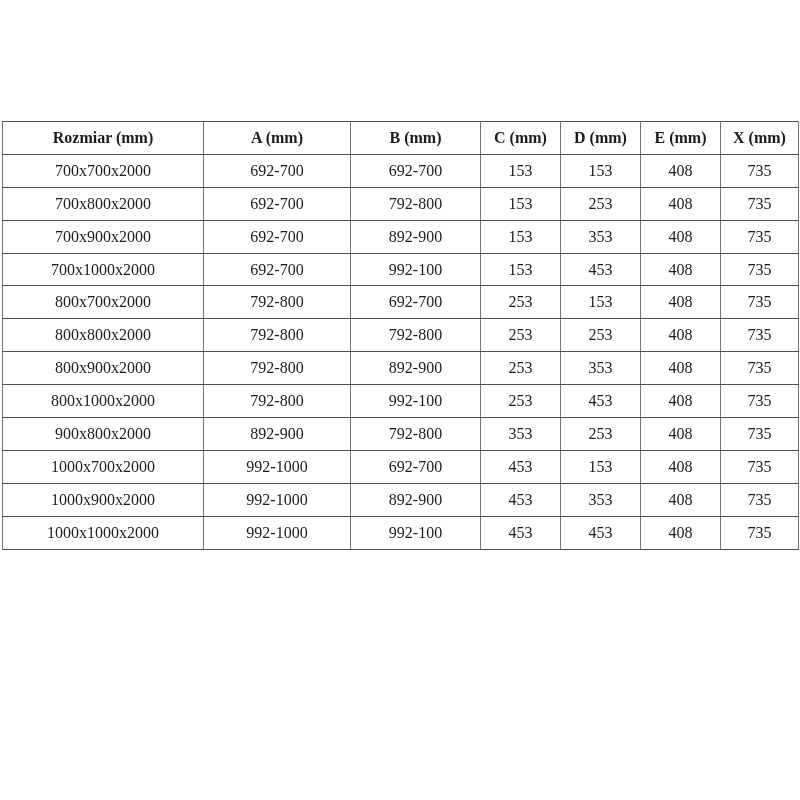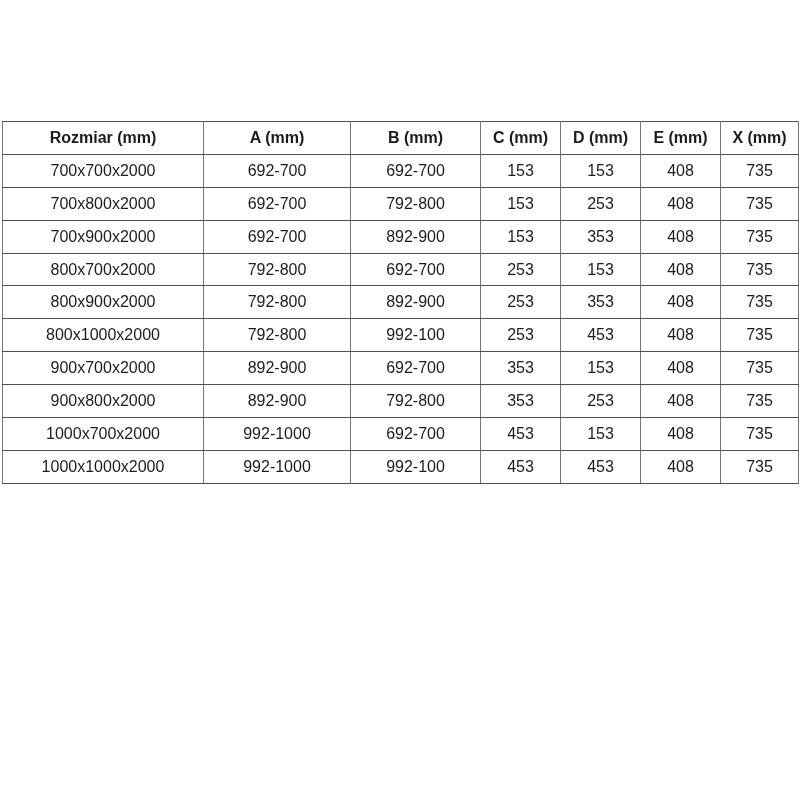--- a/index.html
+++ b/index.html
@@ -10,20 +10,21 @@
   body {
     width: 800px;
     height: 800px;
     position: relative;
     font-family: "Liberation Sans", sans-serif;
   }
   .table-wrap {
     position: absolute;
     left: 2px;
     top: 121px;
+    font-family: Liberation Serif, serif;
   }
   table.size-table {
     border-collapse: collapse;
     table-layout: fixed;
     width: 796px;
     color: #1c1c1c;
   }
   table.size-table th,
   table.size-table td {
     border: 1px solid #757575;
@@ -89,25 +90,43 @@
         <tr>
           <td>700x900x2000</td>
           <td>692-700</td>
           <td>892-900</td>
           <td>153</td>
           <td>353</td>
           <td>408</td>
           <td>735</td>
         </tr>
         <tr>
+          <td>700x1000x2000</td>
+          <td>692-700</td>
+          <td>992-100</td>
+          <td>153</td>
+          <td>453</td>
+          <td>408</td>
+          <td>735</td>
+        </tr>
+        <tr>
           <td>800x700x2000</td>
           <td>792-800</td>
           <td>692-700</td>
           <td>253</td>
           <td>153</td>
+          <td>408</td>
+          <td>735</td>
+        </tr>
+        <tr>
+          <td>800x800x2000</td>
+          <td>792-800</td>
+          <td>792-800</td>
+          <td>253</td>
+          <td>253</td>
           <td>408</td>
           <td>735</td>
         </tr>
         <tr>
           <td>800x900x2000</td>
           <td>792-800</td>
           <td>892-900</td>
           <td>253</td>
           <td>353</td>
           <td>408</td>
@@ -116,47 +135,47 @@
         <tr>
           <td>800x1000x2000</td>
           <td>792-800</td>
           <td>992-100</td>
           <td>253</td>
           <td>453</td>
           <td>408</td>
           <td>735</td>
         </tr>
         <tr>
-          <td>900x700x2000</td>
-          <td>892-900</td>
-          <td>692-700</td>
-          <td>353</td>
-          <td>153</td>
-          <td>408</td>
-          <td>735</td>
-        </tr>
-        <tr>
           <td>900x800x2000</td>
           <td>892-900</td>
           <td>792-800</td>
           <td>353</td>
           <td>253</td>
           <td>408</td>
           <td>735</td>
         </tr>
         <tr>
           <td>1000x700x2000</td>
           <td>992-1000</td>
           <td>692-700</td>
           <td>453</td>
           <td>153</td>
           <td>408</td>
           <td>735</td>
         </tr>
         <tr>
+          <td>1000x900x2000</td>
+          <td>992-1000</td>
+          <td>892-900</td>
+          <td>453</td>
+          <td>353</td>
+          <td>408</td>
+          <td>735</td>
+        </tr>
+        <tr>
           <td>1000x1000x2000</td>
           <td>992-1000</td>
           <td>992-100</td>
           <td>453</td>
           <td>453</td>
           <td>408</td>
           <td>735</td>
         </tr>
       </tbody>
   </table>

